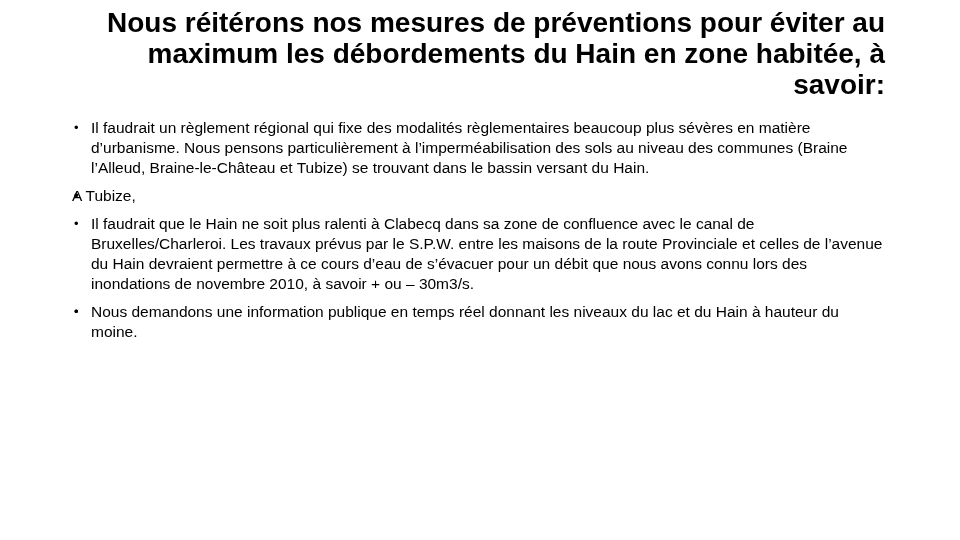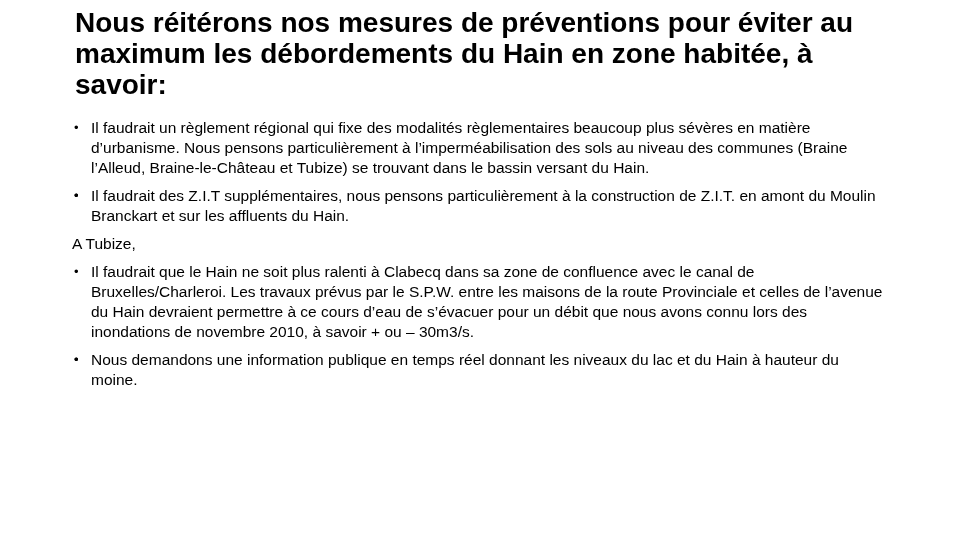--- a/index.html
+++ b/index.html
@@ -16,21 +16,21 @@
     font-family: "Liberation Sans", "DejaVu Sans", sans-serif;
     color: #000000;
   }
   .title {
     margin: 0 auto;
     padding-top: 7px;
     width: 810px;
     font-size: 28px;
     line-height: 31px;
     font-weight: bold;
-    text-align: left;
+    text-align: right;
     letter-spacing: 0;
   }
   .body {
     position: absolute;
     top: 118px;
     left: 72px;
     width: 816px;
   }
   .item {
     position: relative;
@@ -66,21 +66,20 @@
       <span class="text">Il faudrait un règlement régional qui fixe des modalités règlementaires beaucoup plus sévères en matière d’urbanisme. Nous pensons particulièrement à l’imperméabilisation des sols au niveau des communes (Braine l’Alleud, Braine-le-Château et Tubize) se trouvant dans le bassin versant du Hain.</span>
     </div>
 
 
     <div class="item bullet">
       <span class="marker">•</span>
     </div>
 
     <div class="item bullet">
       <span class="marker">•</span>
-      <span class="text">Il faudrait des Z.I.T supplémentaires, nous pensons particulièrement à la construction de Z.I.T. en amont du Moulin Branckart et sur les affluents du Hain.</span>
     </div>
 
     <div class="item plain">
       <span class="text">A Tubize,</span>
     </div>
 
     <div class="item bullet">
       <span class="marker">•</span>
       <span class="text">Il faudrait que le Hain ne soit plus ralenti à Clabecq dans sa zone de confluence avec le canal de Bruxelles/Charleroi. Les travaux prévus par le S.P.W. entre les maisons de la route Provinciale et celles de l’avenue du Hain devraient permettre à ce cours d’eau de s’évacuer pour un débit que nous avons connu lors des inondations de novembre 2010, à savoir + ou – 30m3/s.</span>
     </div>

